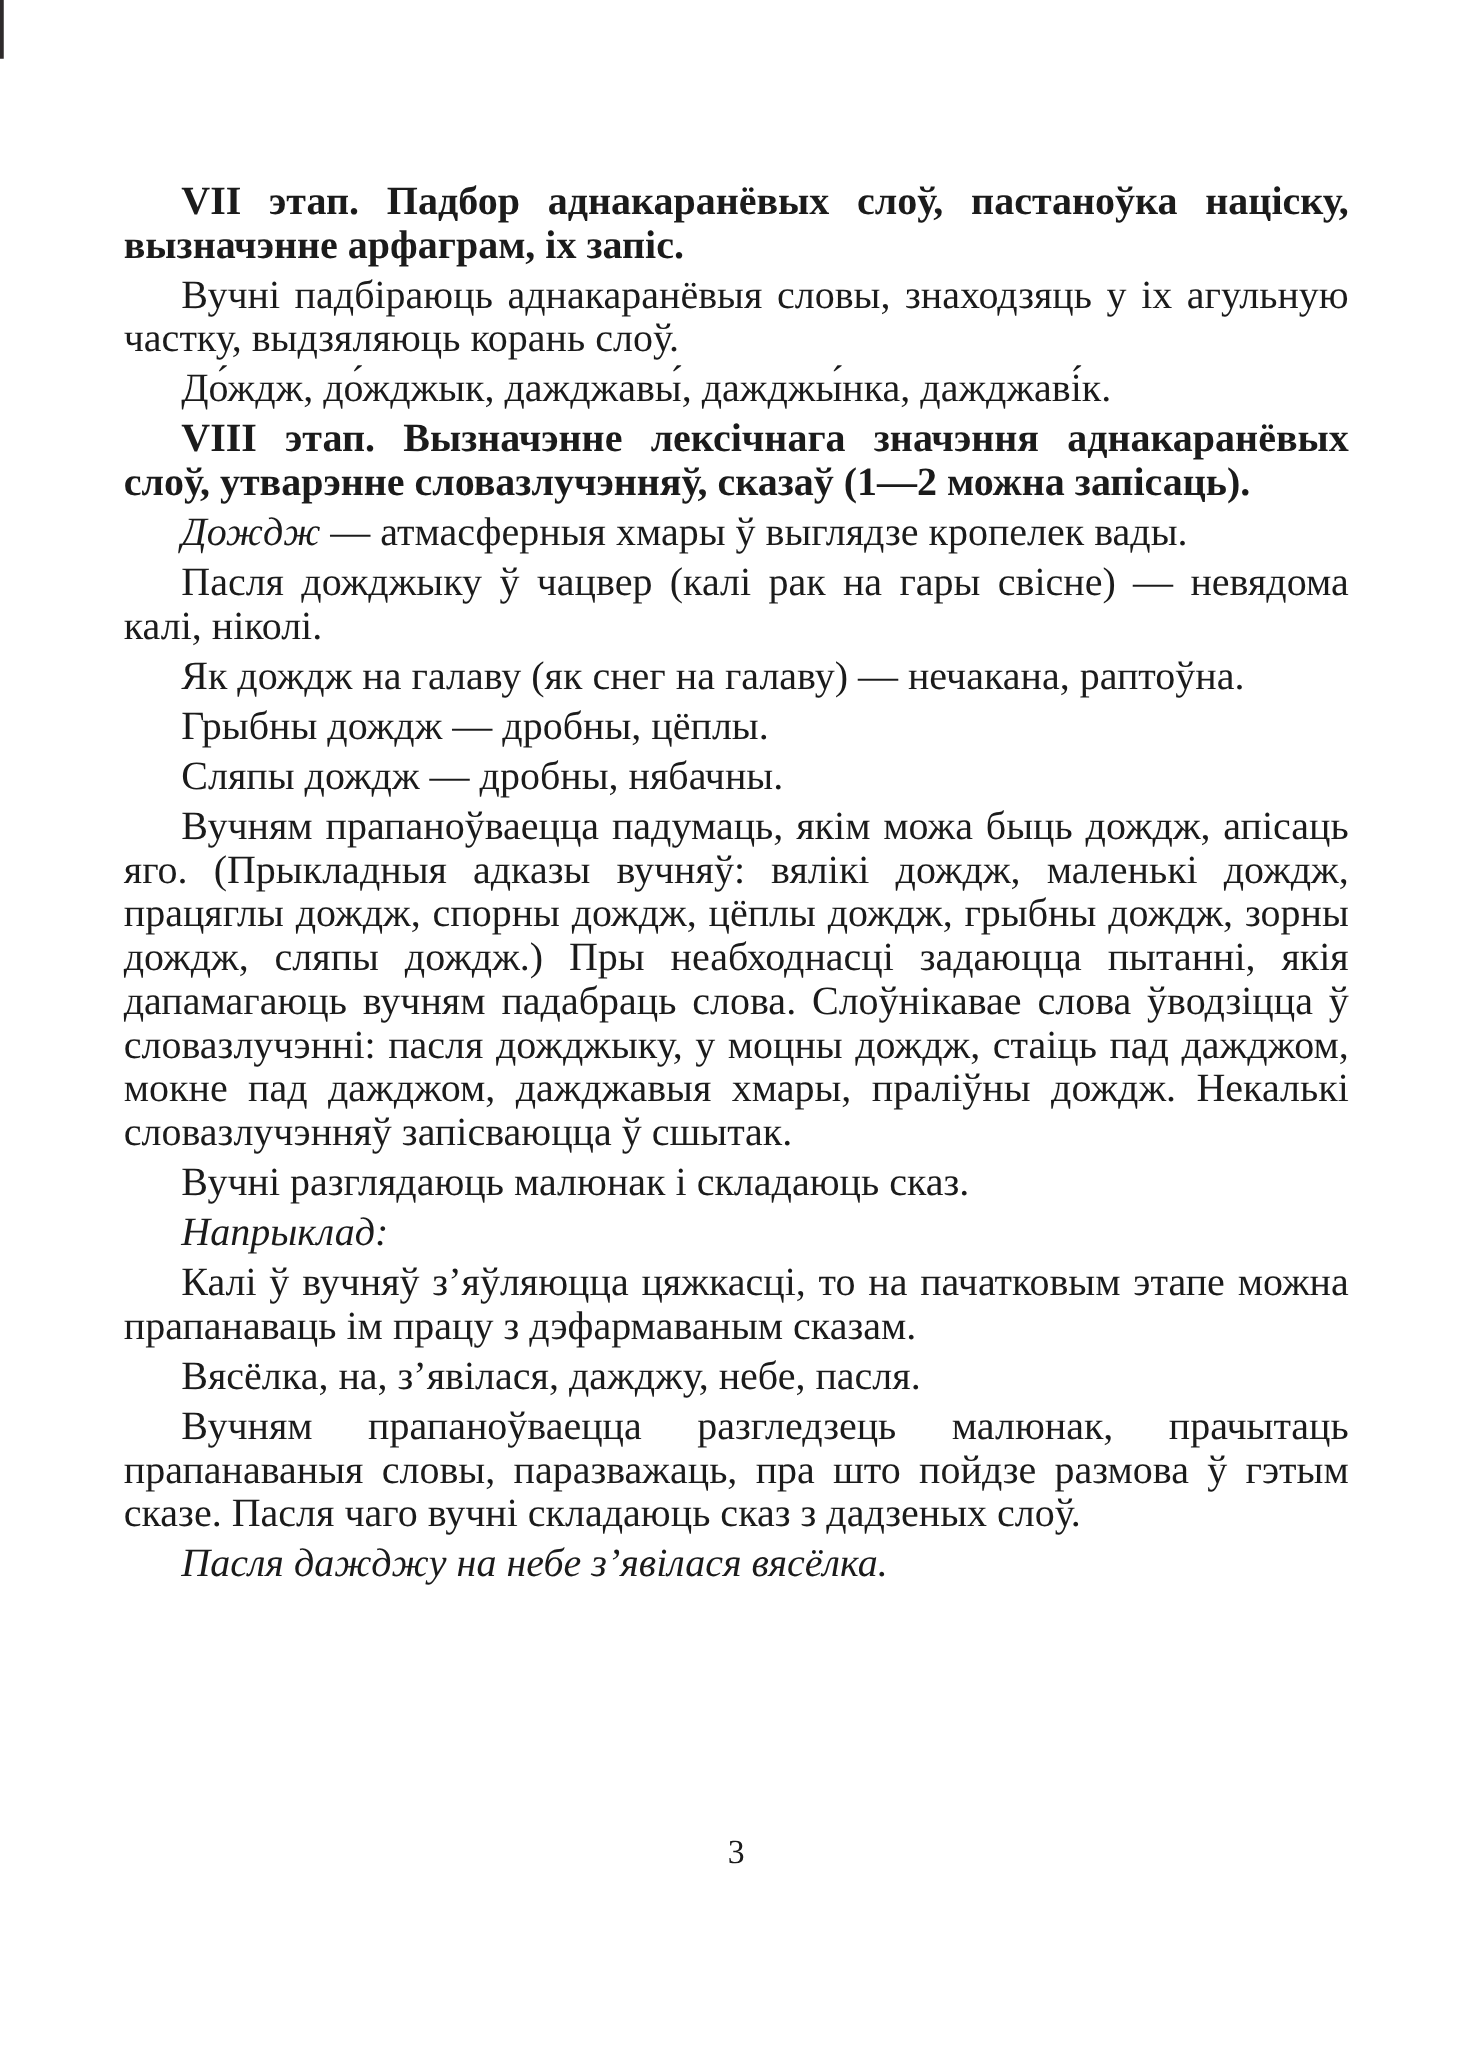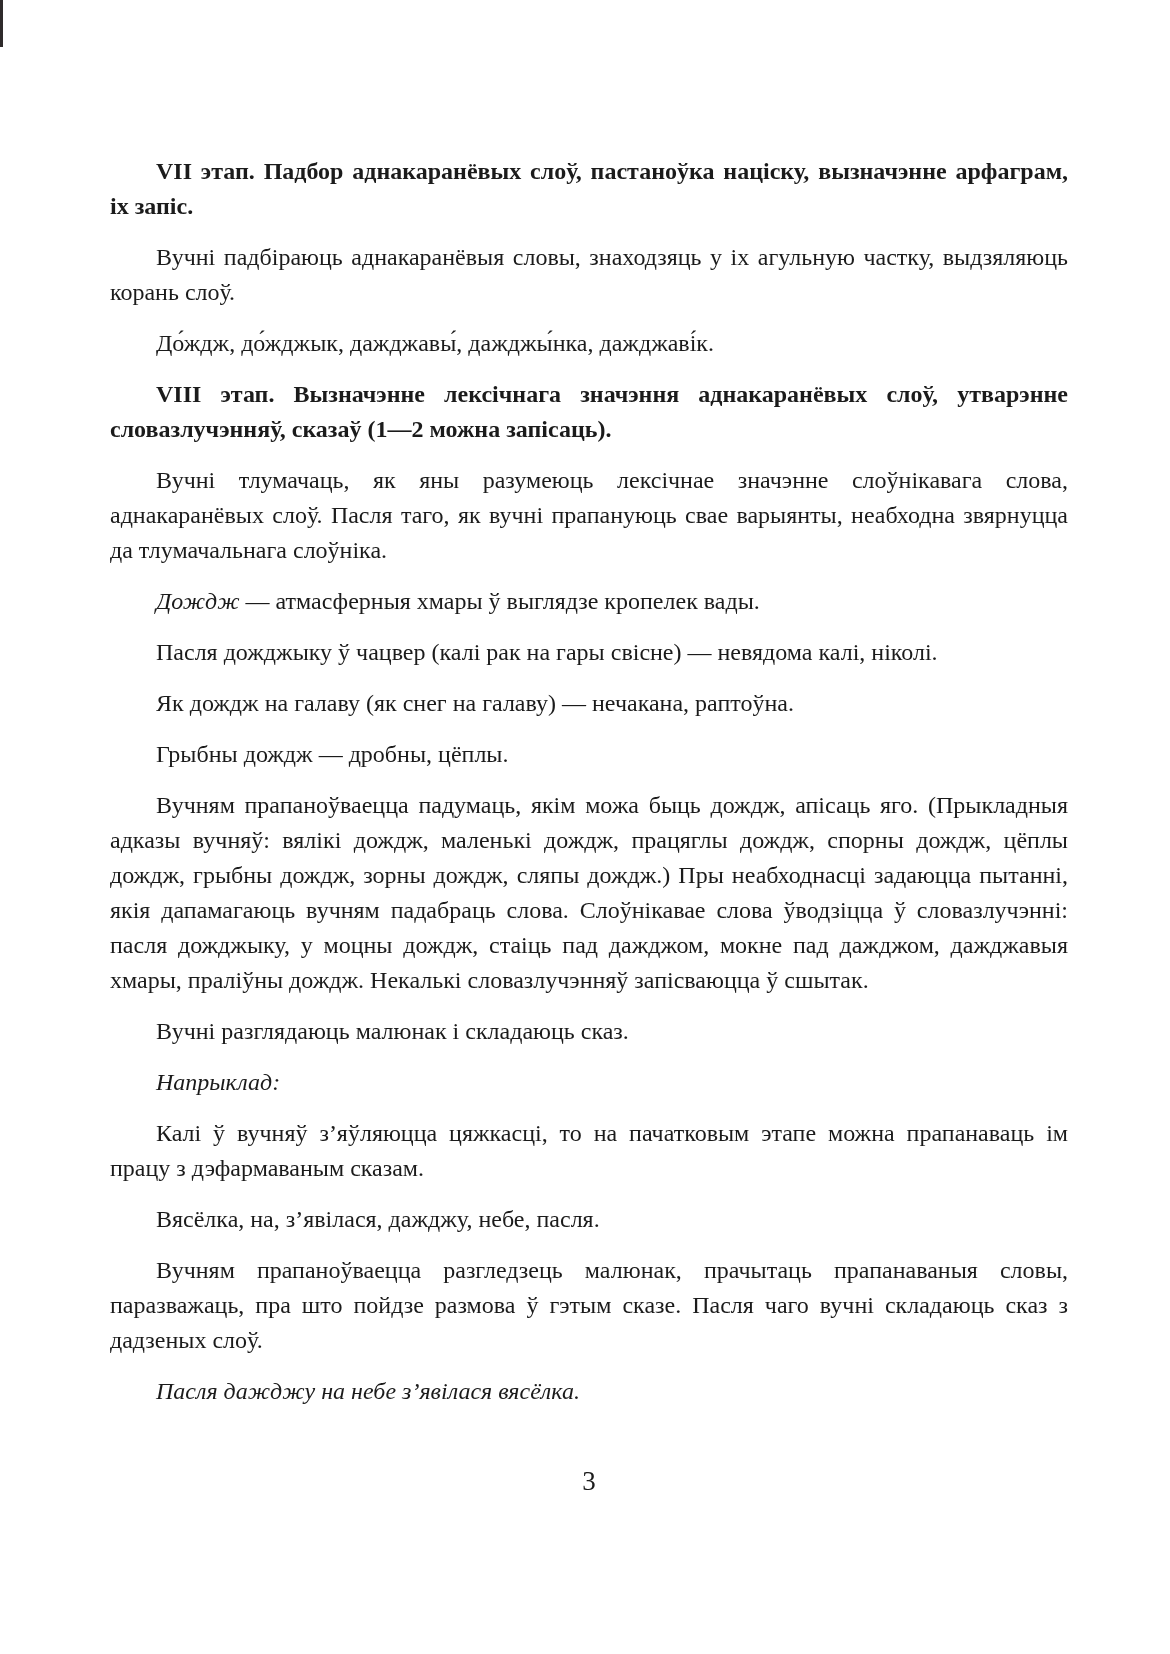--- a/index.html
+++ b/index.html
@@ -23,22 +23,22 @@
     height: 47px;
     background: #2e2a2b;
   }
   .page-content {
     position: absolute;
     top: 138px;
     left: 94px;
     width: 990px;
   }
   p.para {
-    margin: 16px;
-    font-size: 24px;
+    margin: 5px;
+    font-size: 32px;
     line-height: 35px;
     text-align: justify;
     text-indent: 46px;
   }
   p.bold { font-weight: bold; }
   p.italic { font-style: italic; }
   .seg-i  { font-style: italic; }
   .seg-bi { font-style: italic; }
   .seg-u  {
     text-decoration-thickness: 1.5px;
@@ -64,31 +64,31 @@
 <div class="page-content">
 
   <p class="para bold sp-below-sm"><span>VII этап. Падбор аднакаранёвых слоў, пастаноўка націску, вызначэнне арфаграм, іх запіс.</span></p>
 
   <p class="para"><span>Вучні падбіраюць аднакаранёвыя словы, знаходзяць у іх агульную частку, выдзяляюць корань слоў.</span></p>
 
   <p class="para sp-above-sm"><span>До́ж</span><span class="seg-u">дж</span><span>, до́ж</span><span class="seg-u">дж</span><span>ык, даж</span><span class="seg-u">дж</span><span>авы́, даж</span><span class="seg-u">дж</span><span>ы́нка, даж</span><span class="seg-u">дж</span><span>аві́к.</span></p>
 
   <p class="para bold sp-above-md sp-below-sm"><span>VIII этап. Вызначэнне лексічнага значэння аднакаранёвых слоў, утварэнне словазлучэнняў, сказаў (1—2 можна запісаць).</span></p>
 
-  <p class="para"><span>Вучні тлумачаць, як яны разумеюць лексічнае значэнне слоўнікавага слова, аднакаранёвых слоў. Пасля таго, як вучні прапануюць свае варыянты, неабходна звярнуцца да тлумачальнага слоўніка.</span></p>
 
   <p class="para"><span class="seg-i">Дождж</span><span> — атмасферныя хмары ў выглядзе кропелек вады.</span></p>
 
 
   <p class="para"><span>Пасля дожджыку ў чацвер (калі рак на гары свісне) — невядома калі, ніколі.</span></p>
 
   <p class="para"><span>Як дождж на галаву (як снег на галаву) — нечакана, раптоўна.</span></p>
 
   <p class="para"><span>Грыбны дождж — дробны, цёплы.</span></p>
 
+  <p class="para"><span>Сляпы дождж — дробны, нябачны.</span></p>
 
   <p class="para sp-above-sm"><span>Вучням прапаноўваецца падумаць, якім можа быць дождж, апісаць яго. (Прыкладныя адказы вучняў: вялікі дождж, маленькі дождж, працяглы дождж, спорны дождж, цёплы дождж, грыбны дождж, зорны дождж, сляпы дождж.) Пры неабходнасці задаюцца пытанні, якія дапамагаюць вучням падабраць слова. Слоўнікавае слова ўводзіцца ў словазлучэнні: пасля дожджыку, у моцны дождж, стаіць пад дажджом, мокне пад дажджом, дажджавыя хмары, праліўны дождж. Некалькі словазлучэнняў запісваюцца ў сшытак.</span></p>
 
   <p class="para"><span>Вучні разглядаюць малюнак і складаюць сказ.</span></p>
 
   <p class="para italic sp-above-md"><span>Напрыклад:</span></p>
 
   <p class="para"><span>Калі ў вучняў з’яўляюцца цяжкасці, то на пачатковым этапе можна прапанаваць ім працу з дэфармаваным сказам.</span></p>
 
   <p class="para"><span>Вясёлка, на, з’явілася, дажджу, небе, пасля.</span></p>

